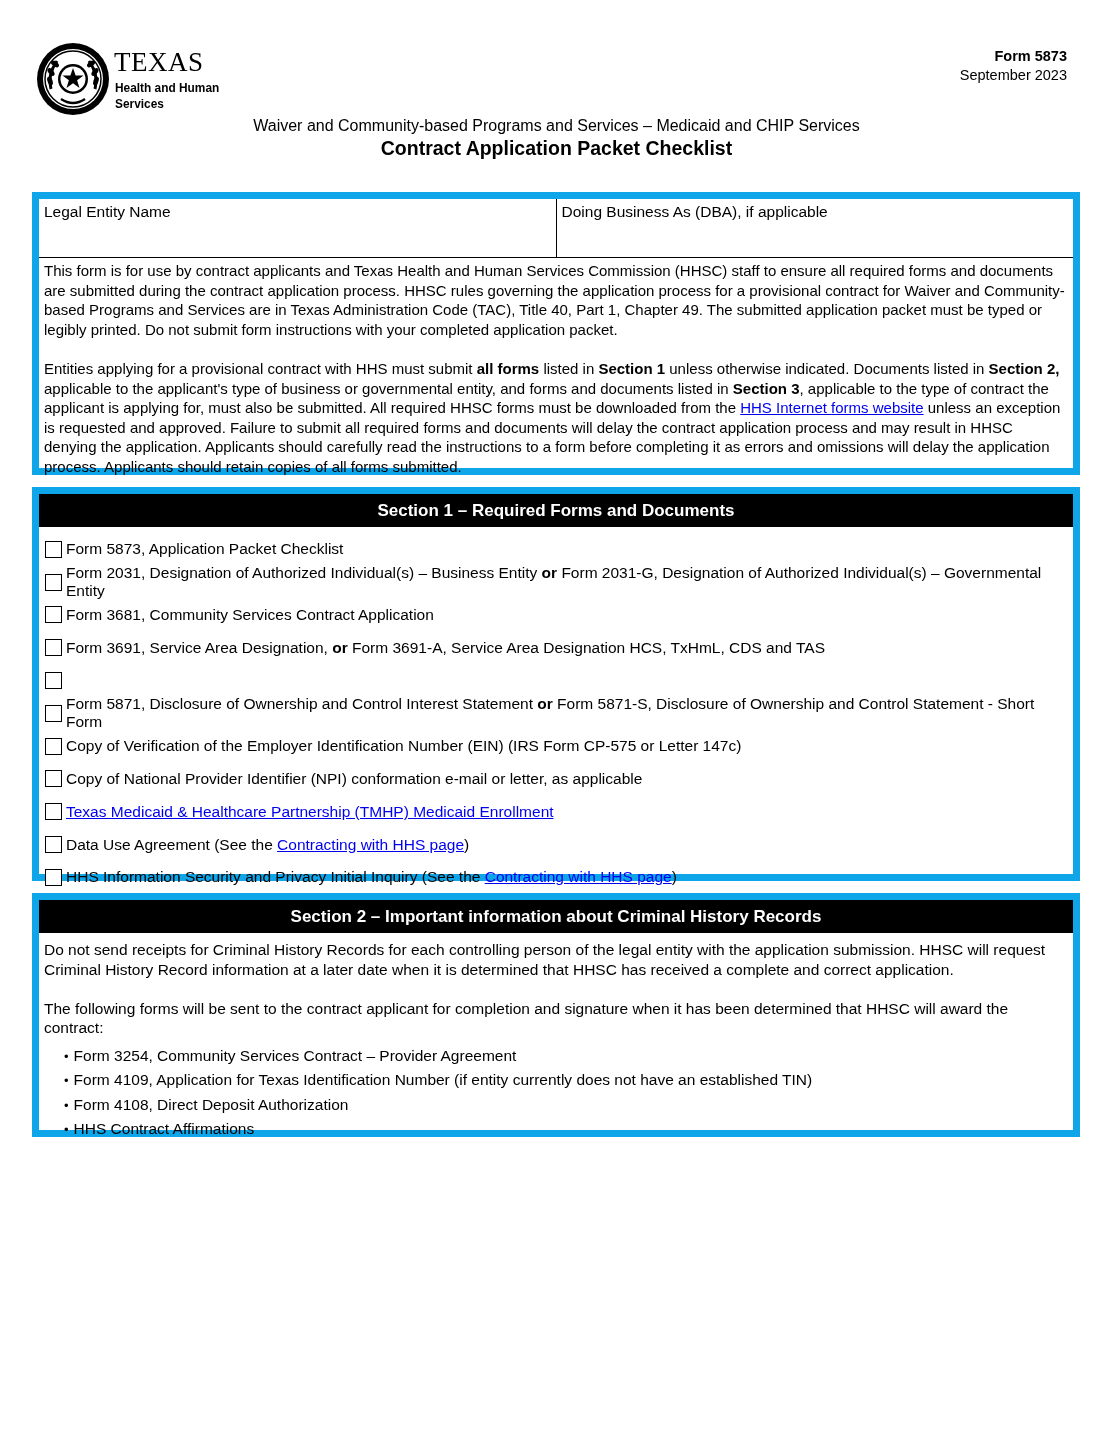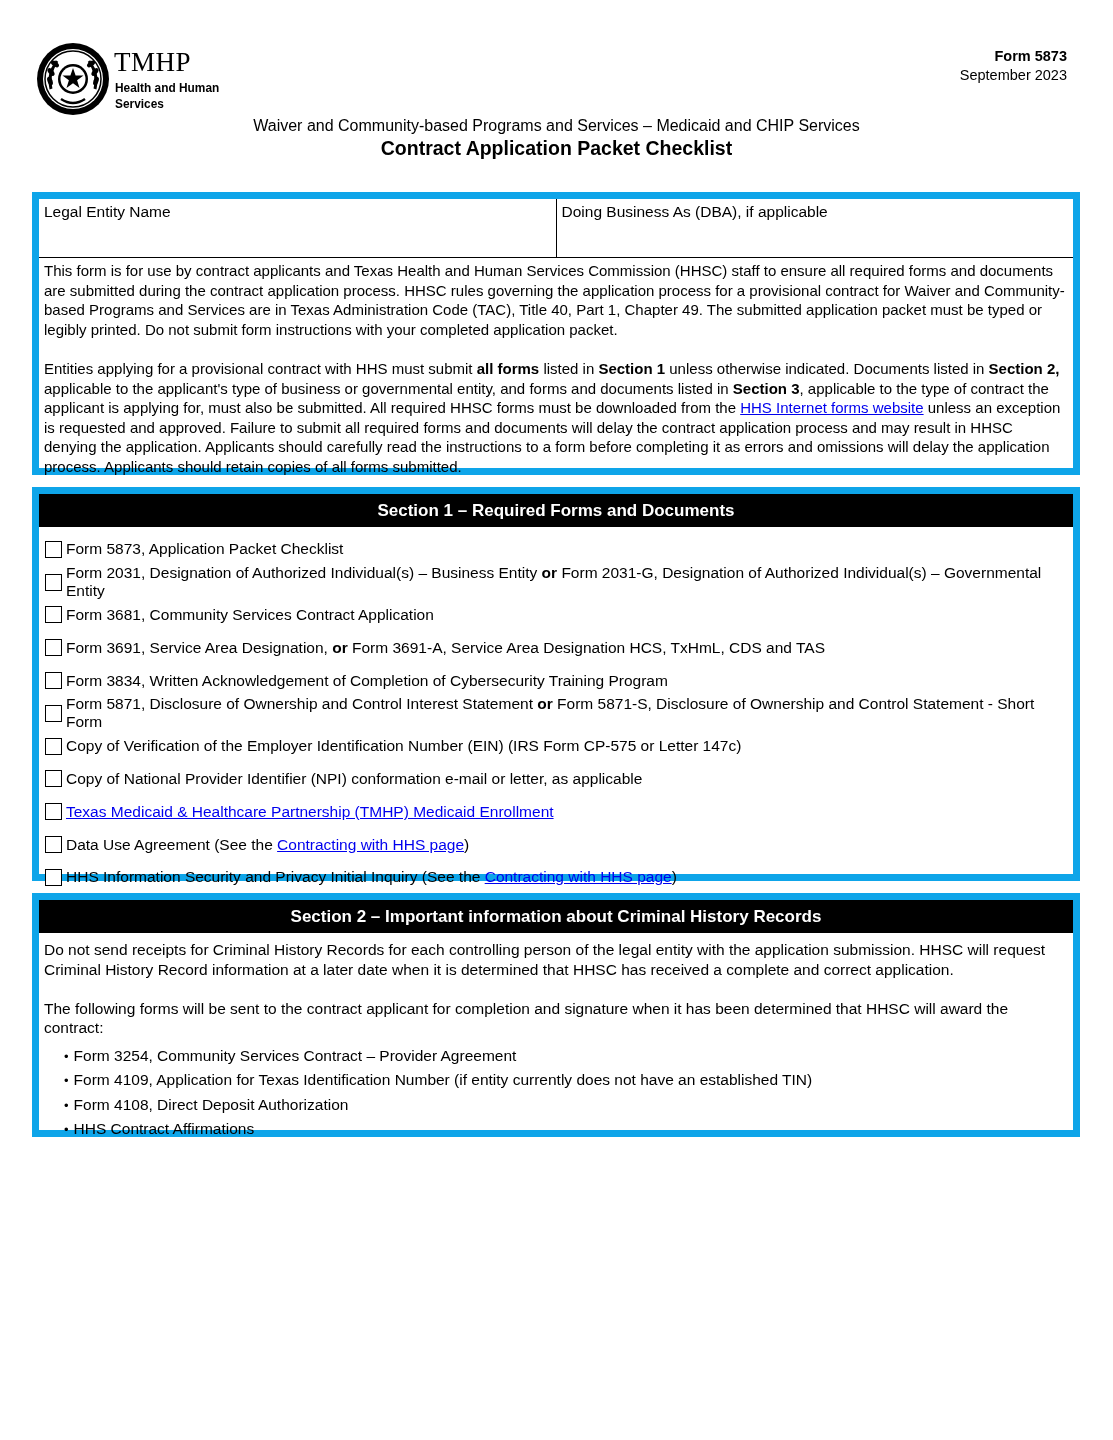--- a/index.html
+++ b/index.html
@@ -57,21 +57,21 @@
       <ellipse cx="20" cy="23" rx="2.5" ry="4.5" transform="rotate(-55 20 23)"></ellipse>
       <ellipse cx="61" cy="40" rx="2.5" ry="4.5" transform="rotate(20 61 40)"></ellipse>
       <ellipse cx="60" cy="31" rx="2.5" ry="4.5" transform="rotate(40 60 31)"></ellipse>
       <ellipse cx="56" cy="23" rx="2.5" ry="4.5" transform="rotate(55 56 23)"></ellipse>
     </g>
     <circle cx="38" cy="38" r="15" fill="#000"></circle>
     <circle cx="38" cy="38" r="12.5" fill="#fff"></circle>
     <polygon fill="#000" points="38,27 40.6,34.6 48.5,34.6 42.1,39.3 44.5,47 38,42.3 31.5,47 33.9,39.3 27.5,34.6 35.4,34.6"></polygon>
     <path d="M26 58 Q38 66 50 58" fill="none" stroke="#000" stroke-width="2.5"></path>
   </svg>
-  <div class="texas">TMHP</div>
+  <div class="texas">TEXAS</div>
   <div class="hhs">
     <div>Health and Human</div>
     <div>Services</div>
   </div>
 </div>
 
 <div class="form-meta">
   <div class="num">Form 5873</div>
   <div>September 2023</div>
 </div>
@@ -110,21 +110,20 @@
     <div class="item">
       <span class="cb"></span>
       <span>Form 3681, Community Services Contract Application</span>
     </div>
     <div class="item">
       <span class="cb"></span>
       <span><span>Form 3691, Service Area Designation, </span><b>or</b><span> Form 3691-A, Service Area Designation HCS, TxHmL, CDS and TAS</span></span>
     </div>
     <div class="item">
       <span class="cb"></span>
-      <span>Form 3834, Written Acknowledgement of Completion of Cybersecurity Training Program</span>
     </div>
     <div class="item">
       <span class="cb"></span>
       <span><span>Form 5871, Disclosure of Ownership and Control Interest Statement </span><b>or</b><span> Form 5871-S, Disclosure of Ownership and Control Statement - Short Form</span></span>
     </div>
     <div class="item">
       <span class="cb"></span>
       <span>Copy of Verification of the Employer Identification Number (EIN) (IRS Form CP-575 or Letter 147c)</span>
     </div>
     <div class="item">

